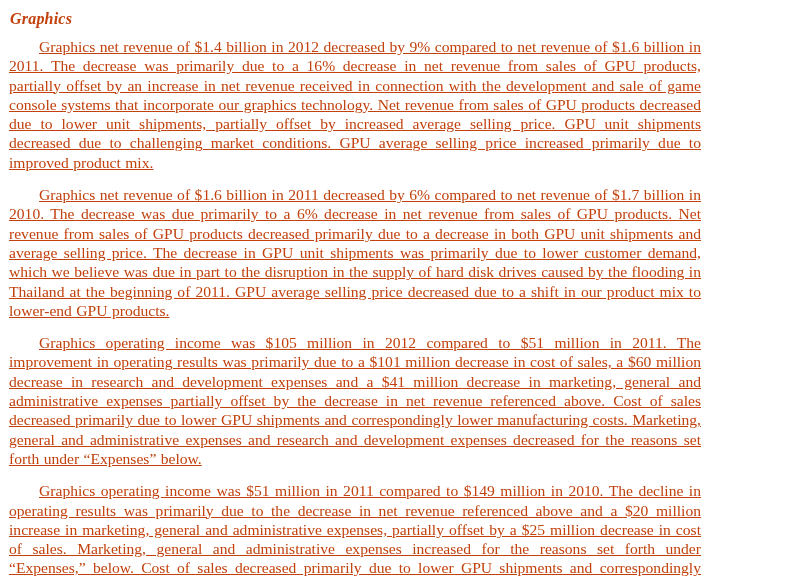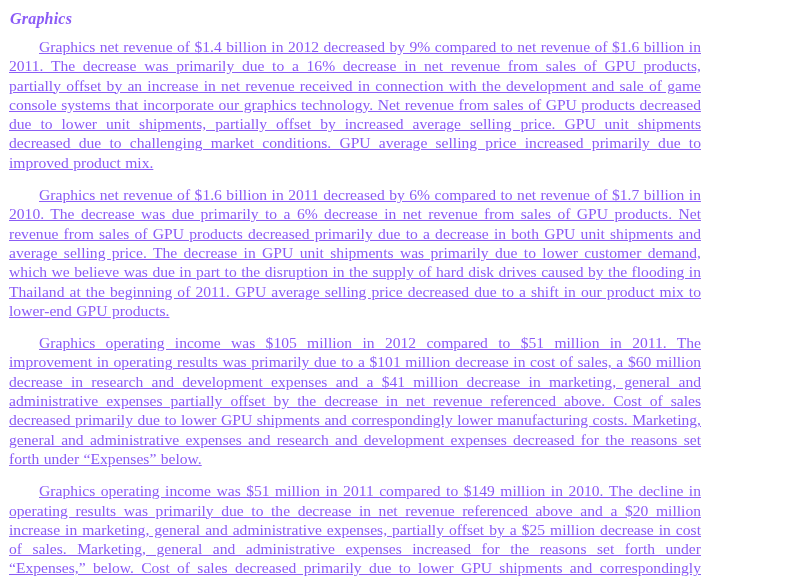--- a/index.html
+++ b/index.html
@@ -8,21 +8,21 @@
     height: 582px;
     background: #ffffff;
     overflow: hidden;
   }
   .page {
     width: 710px;
     height: 582px;
     background: #ffffff;
     padding: 10px 9px 8px 9px;
     font-family: "Liberation Serif", "DejaVu Serif", serif;
-    color: #8b5cf6;
+    color: #c2410c;
   }
   .doc-heading {
     font-size: 16px;
     font-weight: bold;
     font-style: italic;
     margin-left: 1px;
     margin-bottom: 9px;
     letter-spacing: 0.2px;
   }
   .doc-paragraph {

